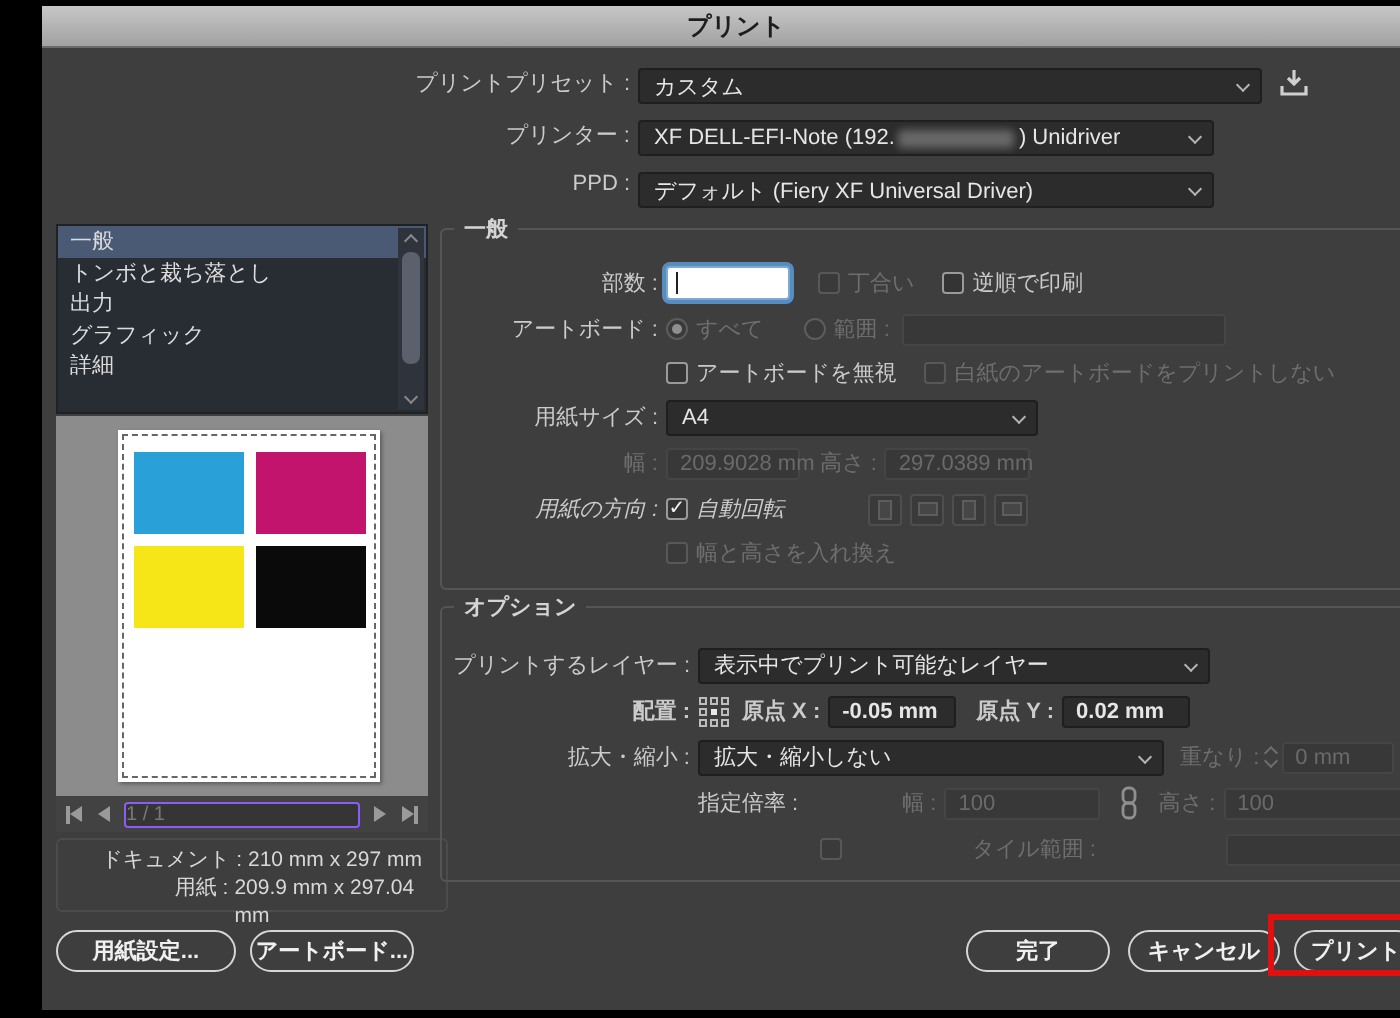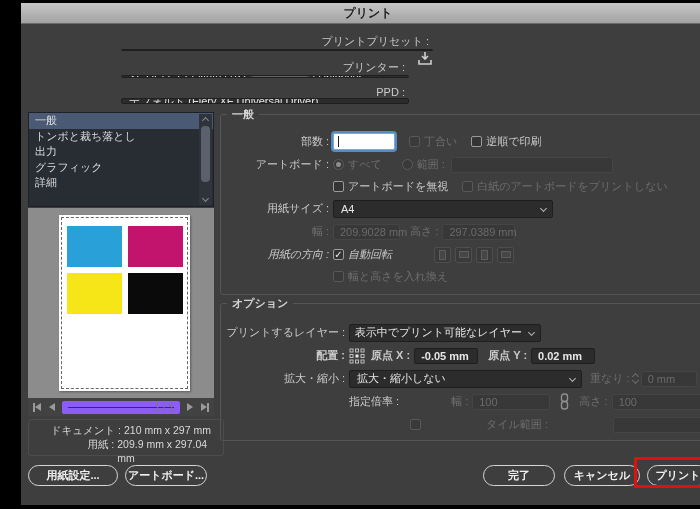--- a/index.html
+++ b/index.html
@@ -6,21 +6,21 @@
   html,body { background:#222; }
   body { font-family:"Liberation Sans","DejaVu Sans",sans-serif; }
   .win { position:relative; width:700px; height:509px; background:#000; }
   .content { position:absolute; left:21px; top:3px; width:694px; height:502px; background:#3e3e3e; overflow:hidden; }
   .titlebar { position:absolute; left:0; top:0; width:694px; height:21px;
     background:linear-gradient(#c6c6c6,#a2a2a2); border-bottom:1px solid #6b6b6b;
     display:flex; align-items:center; justify-content:center;
     font-size:12px; font-weight:bold; color:#1d1d1d; }
   .lab { font-size:11px; color:#cbcbcb; white-space:nowrap; }
   .dim { color:#6e6e6e !important; }
-  .frow { position:absolute; display:flex; align-items:flex-end; height:18px;flex-direction:column; }
+  .frow { position:absolute; display:flex; align-items:flex-start; height:18px; }
   .flab { display:inline-block; width:194px; text-align:right; margin-right:4px; }
   .sel { position:relative; height:18px; background:#2c2c2c; border:1px solid #1f1f1f;
     border-radius:2px; display:flex; align-items:center; padding:0 18px 0 7px;
     color:#e6e6e6; font-size:11px; white-space:nowrap; overflow:hidden; }
   .chev { position:absolute; right:6px; top:5px; width:5px; height:5px;
     border-right:1.5px solid #b5b5b5; border-bottom:1.5px solid #b5b5b5; transform:rotate(45deg); }
   .inp { height:16px; background:#2c2c2c; border:1px solid #1f1f1f; border-radius:2px;
     color:#e6e6e6; font-size:11px; display:flex; align-items:center; padding:0 6px; white-space:nowrap; }
   .inp.dis { background:#383838; border-color:#454545; color:#6a6a6a; }
   .winp { position:relative; height:17px; background:#fff; border:1px solid #7ea8d8;
@@ -52,22 +52,22 @@
     box-shadow:1px 1px 2px rgba(0,0,0,.35); }
   .page::after { content:""; position:absolute; left:2px; top:2px; right:2px; bottom:2px;
     border:1px dashed #666; pointer-events:none; }
   .sw { position:absolute; width:55px; height:41px; }
   .pager { position:absolute; left:7px; top:395px; width:186px; height:18px; background:#424242;
     display:flex; align-items:center; padding:0 5px; }
   .tri { width:0; height:0; border:4px solid transparent; flex:none; }
   .tri.l { border-right:6px solid #9a9a9a; border-left:none; }
   .tri.r { border-left:6px solid #9a9a9a; border-right:none; }
   .pbar { width:2px; height:9px; background:#9a9a9a; flex:none; }
-  .pfield { flex:1; height:13px; margin:0 7px; background:#353535; border:6px solid #8b5cf6;
-    border-radius:2px; color:#787878; font-size:10px; display:flex; align-items:center; justify-content:flex-end; }
+  .pfield { flex:1; height:13px; margin:0 7px; background:#353535; border:1px solid #8b5cf6;
+    border-radius:2px; color:#787878; font-size:10px; display:flex; align-items:center; justify-content:flex-start; }
   .docinfo { position:absolute; left:7px; top:416px; width:196px; height:37px;
     border:1px solid #4c4c4c; border-radius:3px; padding:3px 4px; }
   .dline { display:flex; font-size:10.5px; color:#d8d8d8; line-height:14px; }
   .dlab { width:88px; text-align:right; margin-right:3px; white-space:nowrap; }
   .group { position:absolute; border:1px solid #555; border-radius:3px; }
   .gtitle { position:absolute; left:6px; top:-8px; background:#3e3e3e; padding:0 5px;
     font-size:11px; font-weight:bold; color:#d4d4d4; }
   .grow { position:absolute; left:0; width:100%; height:17px; display:flex; align-items:center; }
   .glab { display:inline-block; width:108px; text-align:right; margin-right:4px; flex:none; }
   .olab { display:inline-block; width:124px; text-align:right; margin-right:4px; flex:none; }
@@ -222,21 +222,21 @@
       <div class="grow" style="top:63px;">
         <span class="glab"></span>
         <span class="cb"></span>
         <span class="lab gap4">アートボードを無視</span>
         <span class="cb dis gap14"></span>
         <span class="lab dim gap4">白紙のアートボードをプリントしない</span>
       </div>
 
       <div class="grow" style="top:85px;">
         <span class="lab glab">用紙サイズ :</span>
-        <div class="sel" style="width:220px;">
+        <div class="sel" style="width:186px;">
           <span>A4</span>
           <span class="chev"></span>
         </div>
       </div>
 
       <div class="grow" style="top:108px;">
         <span class="lab glab dim">幅 :</span>
         <div class="inp dis" style="width:67px;">
           <span>209.9028 mm</span>
         </div>
@@ -269,21 +269,21 @@
         <span class="cb dis"></span>
         <span class="lab dim gap4">幅と高さを入れ換え</span>
       </div>
     </div>
 
     <div class="group" style="left:199px; top:300px; width:486px; height:138px;">
       <span class="gtitle">オプション</span>
 
       <div class="grow" style="top:20px;">
         <span class="lab olab">プリントするレイヤー :</span>
-        <div class="sel" style="width:192px;justify-content:flex-end;">
+        <div class="sel" style="width:256px;">
           <span>表示中でプリント可能なレイヤー</span>
           <span class="chev"></span>
         </div>
       </div>
 
       <div class="grow" style="top:43px;font-weight:bold;">
         <span class="lab olab">配置 :</span>
         <span>
           <svg width="16" height="16" viewBox="0 0 16 16">
             <g fill="none" stroke="#bdbdbd" stroke-width="1">

